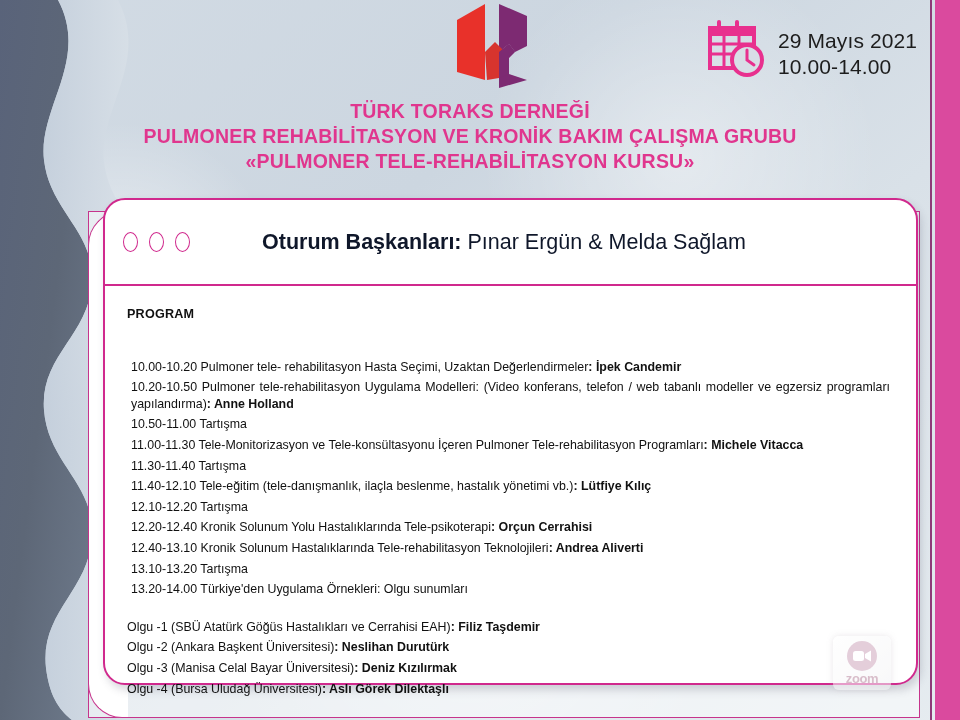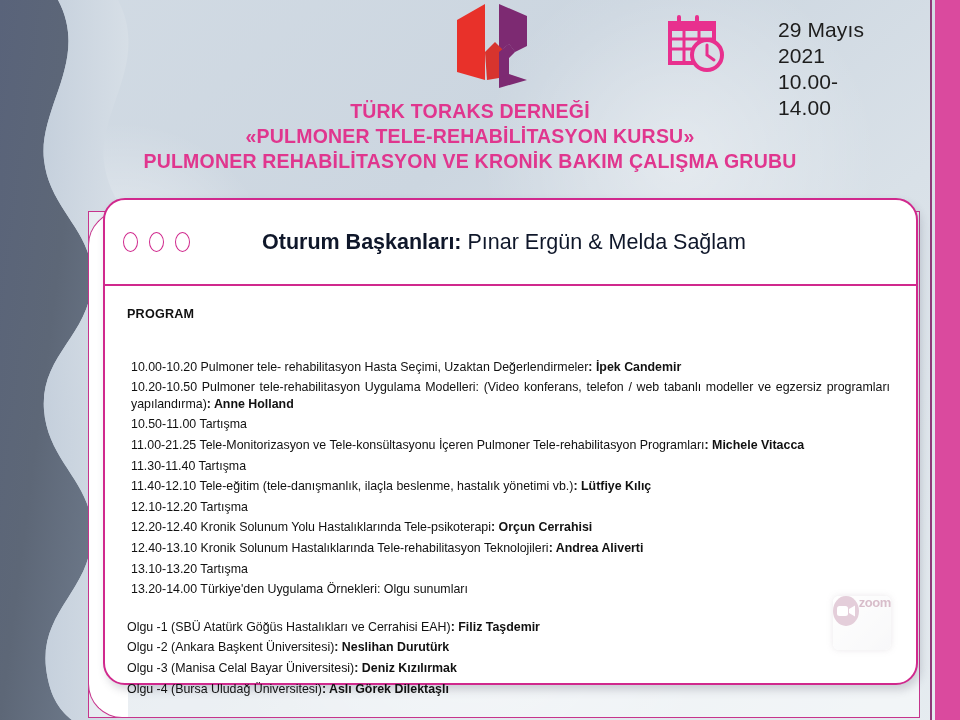--- a/index.html
+++ b/index.html
@@ -65,26 +65,25 @@
   .logo {
     position: absolute;
     left: 437px; top: 2px;
     width: 110px; height: 86px;
     z-index: 4;
   }
 
   
   .datebox {
     position: absolute;
-    left: 666px; top: 14px;
+    left: 706px; top: 14px;
     width: 220px; height: 66px;
     z-index: 4;
     display: flex;
-    align-items: flex-start;
-    gap: 40px;
+    align-items: flex-end;
   }
   .cal-icon {
     width: 62px; height: 60px;
     flex: 0 0 auto;
     margin-top: 1px;
   }
   .date-lines {
     margin-left: 10px;
     color: #1d1d1d;
     font-size: 21px;
@@ -189,28 +188,29 @@
     text-align: justify;
     margin: 4px;
   }
   .prog-line b { font-weight: bold; }
   .spacer { height: 17px; }
   .olgu-line { margin: 0 0 4px 0; }
 
   
   .zoom-mark {
     position: absolute;
-    left: 833px; top: 596px;
+    left: 833px; top: 636px;
     width: 58px; height: 54px;
     z-index: 7;
     opacity: 0.55;
     background: linear-gradient(135deg, #ffffff 0%, #f3f3f5 100%);
     border-radius: 6px;
     display: flex;
-    flex-direction: row;
+    flex-direction: column;
+    align-items: center;
     justify-content: center;
     box-shadow: 0 0 6px rgba(180,170,180,0.5);
   }
   .zoom-circle {
     width: 30px; height: 30px;
     border-radius: 50%;
     background: #cfa7bd;
     display: flex; align-items: center; justify-content: center;
     margin-bottom: 1px;
   }
@@ -279,22 +279,22 @@
       <path d="M41,30 L41,40 L48,45" stroke="#e8308e" stroke-width="3" fill="none" stroke-linecap="round"></path>
     </svg>
     <div class="date-lines">
       <div>29 Mayıs 2021</div>
       <div>10.00-14.00</div>
     </div>
   </div>
 
   <div class="title-block">
     <div>TÜRK  TORAKS  DERNEĞİ</div>
+    <div class="title-line-2">PULMONER  REHABİLİTASYON  VE  KRONİK  BAKIM  ÇALIŞMA  GRUBU</div>
     <div class="title-line-2">«PULMONER  TELE-REHABİLİTASYON  KURSU»</div>
-    <div class="title-line-2">PULMONER  REHABİLİTASYON  VE  KRONİK  BAKIM  ÇALIŞMA  GRUBU</div>
   </div>
 
   <div class="card-back"></div>
   <div class="card-back-round"></div>
 
   <div class="card-main">
     <div class="card-header">
       <div class="dots">
         <span class="dot"></span>
         <span class="dot"></span>
@@ -304,21 +304,21 @@
         <span class="chair-label">Oturum Başkanları:</span><span> Pınar Ergün &amp; Melda Sağlam</span>
       </div>
     </div>
 
     <div class="card-body">
       <div class="program-heading">PROGRAM</div>
       <div id="session-list">
           <div class="prog-line"><span>10.00-10.20</span><span> Pulmoner tele- rehabilitasyon  Hasta Seçimi, Uzaktan Değerlendirmeler</span><b>:</b><b>  İpek Candemir</b></div>
           <div class="prog-line"><span>10.20-10.50</span><span> Pulmoner tele-rehabilitasyon  Uygulama Modelleri: (Video konferans, telefon / web tabanlı modeller ve egzersiz programları  yapılandırma)</span><b>:</b><b>  Anne Holland</b></div>
           <div class="prog-line"><span>10.50-11.00</span><span> Tartışma</span></div>
-          <div class="prog-line"><span>11.00-21.25</span><span> Tele-Monitorizasyon  ve  Tele-konsültasyonu  İçeren Pulmoner Tele-rehabilitasyon  Programları</span><b>:</b><b> Michele Vitacca</b></div>
+          <div class="prog-line"><span>11.00-11.30</span><span> Tele-Monitorizasyon  ve  Tele-konsültasyonu  İçeren Pulmoner Tele-rehabilitasyon  Programları</span><b>:</b><b> Michele Vitacca</b></div>
           <div class="prog-line"><span>11.30-11.40</span><span> Tartışma</span></div>
           <div class="prog-line"><span>11.40-12.10</span><span> Tele-eğitim  (tele-danışmanlık,  ilaçla beslenme, hastalık yönetimi vb.)</span><b>:</b><b> Lütfiye Kılıç</b></div>
           <div class="prog-line"><span>12.10-12.20</span><span> Tartışma</span></div>
           <div class="prog-line"><span>12.20-12.40</span><span> Kronik Solunum Yolu Hastalıklarında  Tele-psikoterapi</span><b>:</b><b> Orçun Cerrahisi</b></div>
           <div class="prog-line"><span>12.40-13.10</span><span> Kronik Solunum Hastalıklarında  Tele-rehabilitasyon  Teknolojileri</span><b>:</b><b>  Andrea Aliverti</b></div>
           <div class="prog-line"><span>13.10-13.20</span><span> Tartışma</span></div>
           <div class="prog-line"><span>13.20-14.00</span><span> Türkiye'den  Uygulama Örnekleri:  Olgu sunumları</span></div>
         </div>
       <div class="spacer"></div>
       <div id="case-list">

